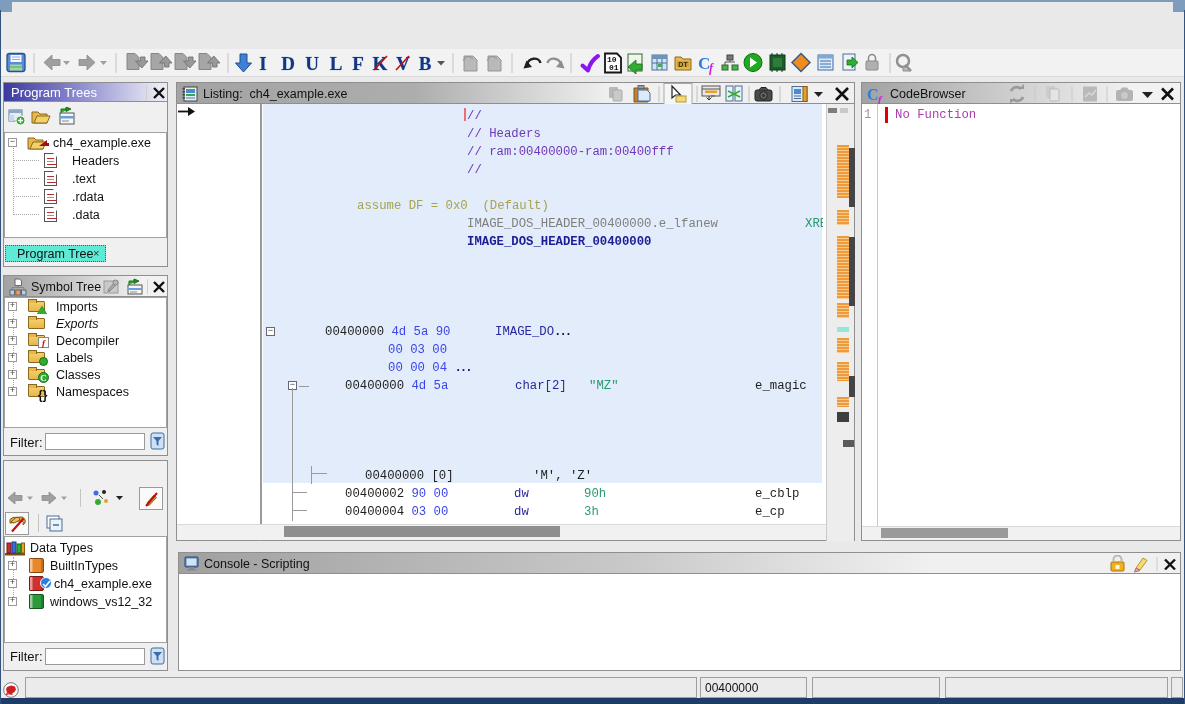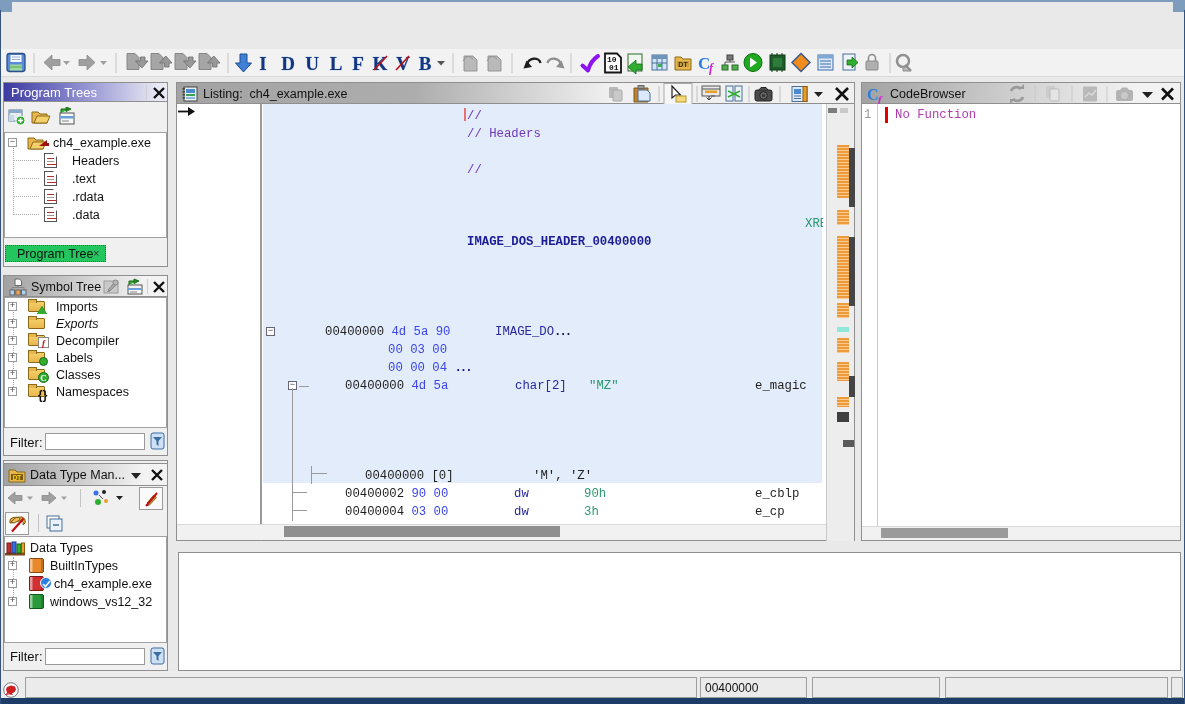--- a/index.html
+++ b/index.html
@@ -226,21 +226,21 @@
     </div>
   <div class="tree-row" style="left:0;top:206px;">
       <span class="abs page-ic" style="left:44px;"></span>
       <span class="abs" style="left:72px;">.data</span>
     </div>
   <div class="abs" style="left:13px;top:148px;width:1px;height:67px;border-left:1px dotted #aaa;"></div>
   <div class="abs" style="left:13px;top:160px;width:26px;height:1px;border-top:1px dotted #aaa;"></div>
   <div class="abs" style="left:13px;top:178px;width:26px;height:1px;border-top:1px dotted #aaa;"></div>
   <div class="abs" style="left:13px;top:196px;width:26px;height:1px;border-top:1px dotted #aaa;"></div>
   <div class="abs" style="left:13px;top:214px;width:26px;height:1px;border-top:1px dotted #aaa;"></div>
-  <div class="abs" style="left:5px;top:245px;width:101px;height:17px;border:1px dotted #555;background:#22c55e;">
+  <div class="abs" style="left:5px;top:245px;width:101px;height:17px;border:1px dotted #555;background:#5eead4;">
     <span class="abs" style="left:11px;top:1px;font-size:12.5px;color:#111;">Program Tree</span>
     <span class="abs" style="left:87px;top:1px;font-size:11px;color:#333;">×</span>
   </div>
 
   <div class="panel" style="left:3px;top:275px;width:165px;height:181px;"></div>
   <div class="hdr" style="left:3px;top:275px;width:165px;height:22px;">
     <svg class="abs" style="left:5px;top:2px;" width="18" height="18" viewBox="0 0 18 18">
       <path d="M6 1 h4.5 l2 2 v4.5 h-6.5 z" fill="#fff" stroke="#666"></path>
       <path d="M9 7.5 v2 M3 12 v-2.5 h12 v2.5" fill="none" stroke="#888"></path>
       <rect x="1" y="12" width="4.5" height="5" fill="#a8d4f0" stroke="#666"></rect>
@@ -304,34 +304,20 @@
   <div class="filterbar" style="left:4px;top:430px;width:163px;">
     <div class="filterlbl">Filter:</div>
     <div class="filterinput" style="left:41px;top:3px;width:100px;height:17px;"></div>
     <svg class="abs" style="left:145px;top:2px;" width="17" height="19" viewBox="0 0 17 19">
       <rect x="2" y="1" width="13" height="16" rx="2" fill="#cfe0f5" stroke="#3a6ea5"></rect>
       <path d="M4 5 h9 l-3.5 4 v5 l-2 -1.5 v-3.5 z" fill="#3a6ea5"></path>
     </svg>
   </div>
 
   <div class="panel" style="left:3px;top:460px;width:165px;height:211px;"></div>
-  <div class="hdr" style="left:3px;top:463px;width:165px;height:23px;">
-    <svg class="abs" style="left:4px;top:3px;" width="18" height="17" viewBox="0 0 18 17">
-      <path d="M1 15 L1 3 L7 3 L9 5 L17 5 L17 15 Z" fill="#e8b64c" stroke="#8a6a1a"></path>
-      <rect x="3" y="7" width="12" height="6" fill="#7a5a10"></rect>
-      <text x="9" y="12.5" font-size="6.5px" font-weight="bold" fill="#ffd700" text-anchor="middle" font-family="Liberation Sans">DT</text>
-    </svg>
-    <div class="hdrtxt" style="left:26px;">Data Type Man...</div>
-    <svg class="abs" style="left:126px;top:8px;" width="12" height="8" viewBox="0 0 12 8">
-        <path d="M1 1 h10 l-5 6 z" fill="#222"></path>
-      </svg>
-    <svg class="abs" style="left:146px;top:4px;" width="14" height="14" viewBox="0 0 14 14">
-        <path d="M2 2 L12 12 M12 2 L2 12" stroke="#111" stroke-width="2.4"></path>
-      </svg>
-  </div>
   <div class="abs" style="left:4px;top:487px;width:163px;height:25px;">
     <svg class="abs" style="left:2px;top:3px;" width="30" height="16" viewBox="0 0 30 16">
       <path d="M16 5.5 L9 5.5 L9 2 L2 8 L9 14 L9 10.5 L16 10.5 Z" fill="#9f9f9f" stroke="#8a8a8a" stroke-width="0.8"></path>
       <path d="M21 6.5 h6 l-3 3.5 z" fill="#9f9f9f"></path>
     </svg>
     <svg class="abs" style="left:36px;top:3px;" width="30" height="16" viewBox="0 0 30 16">
       <path d="M2 5.5 L9 5.5 L9 2 L16 8 L9 14 L9 10.5 L2 10.5 Z" fill="#9f9f9f" stroke="#8a8a8a" stroke-width="0.8"></path>
       <path d="M21 6.5 h6 l-3 3.5 z" fill="#9f9f9f"></path>
     </svg>
     <div class="abs" style="left:76px;top:2px;width:1px;height:18px;background:#c4c4c4;"></div>
@@ -489,21 +475,24 @@
   <div class="abs ovb" style="top:338px;height:15px;"></div>
   <div class="abs ovb" style="top:362px;height:19px;"></div>
   <div class="abs ovd" style="top:376px;height:21px;"></div>
   <div class="abs ovb" style="top:397px;height:10px;"></div>
   <div class="abs" style="left:837px;top:412px;width:12px;height:10px;background:#3f3f3f;"></div>
   <div class="abs" style="left:843px;top:440px;width:11px;height:7px;background:#5a5a5a;"></div>
 
   <div class="abs" style="left:464px;top:108px;width:2px;height:13px;background:#e87070;"></div>
   <div class="row mono" style="left:467px;top:107px;color:#7038b8;">//</div>
   <div class="row mono" style="left:467px;top:125px;color:#7038b8;">// Headers</div>
+  <div class="row mono" style="left:467px;top:143px;color:#7038b8;">// ram:00400000-ram:00400fff</div>
   <div class="row mono" style="left:467px;top:161px;color:#7038b8;">//</div>
+  <div class="row mono" style="left:357px;top:197px;color:#a8a34c;">assume DF = 0x0  (Default)</div>
+  <div class="row mono" style="left:467px;top:215px;color:#7f7f7f;">IMAGE_DOS_HEADER_00400000.e_lfanew</div>
   <div class="abs mono" style="left:805px;top:215px;width:18px;height:18px;line-height:18px;overflow:hidden;color:#2a9970;">XREF[2</div>
   <div class="row mono" style="left:467px;top:233px;color:#1c1c96;font-weight:bold;">IMAGE_DOS_HEADER_00400000</div>
   <span class="pm" style="left:266px;top:327px;border-color:#667;">−</span>
   <div class="row mono" style="left:325px;top:323px;color:#1f1f1f;">00400000 <span style="color:#3c46e8;">4d 5a 90</span></div>
   <div class="row mono" style="left:495px;top:323px;color:#28289e;">IMAGE_DO<span style="letter-spacing:-2px;font-weight:bold;color:#10104a;">...</span></div>
   <div class="row mono" style="left:388px;top:341px;color:#3c46e8;">00 03 00</div>
   <div class="row mono" style="left:388px;top:359px;color:#3c46e8;">00 00 04 <span style="color:#10108c;font-weight:bold;letter-spacing:-2px;">...</span></div>
   <span class="pm" style="left:288px;top:381px;border-color:#667;">−</span>
   <div class="abs" style="left:299px;top:386px;width:10px;height:1px;background:#9a9a9a;"></div>
   <div class="row mono" style="left:345px;top:377px;color:#1f1f1f;">00400000 <span style="color:#3c46e8;">4d 5a</span></div>
@@ -564,20 +553,38 @@
   </div>
   <div class="abs" style="left:862px;top:104px;width:318px;height:422px;background:#fff;"></div>
   <div class="abs mono" style="left:864px;top:108px;color:#9a9a9a;">1</div>
   <div class="abs" style="left:877px;top:104px;width:1px;height:422px;background:#c9c9c9;"></div>
   <div class="abs" style="left:885px;top:107px;width:3px;height:16px;background:#e00000;"></div>
   <div class="abs mono" style="left:895px;top:108px;color:#b03ab0;">No Function</div>
   <div class="abs" style="left:862px;top:526px;width:318px;height:14px;background:#f1f1f1;border-top:1px solid #d9d9d9;"></div>
   <div class="abs" style="left:881px;top:528px;width:127px;height:10px;background:#9a9a9a;"></div>
 
   <div class="panel" style="left:178px;top:552px;width:1003px;height:119px;background:#fff;"></div>
+  <div class="hdr" style="left:178px;top:552px;width:1003px;height:22px;background:linear-gradient(to right,#a0a0a0,#c9c9c9 45%,#f0f0f0 75%);">
+    <svg class="abs" style="left:5px;top:3px;" width="16" height="16" viewBox="0 0 16 16">
+      <rect x="1" y="1" width="13" height="10" rx="1" fill="#5a8ac8" stroke="#2a4a6a"></rect>
+      <rect x="2.5" y="2.5" width="10" height="7" fill="#cfe4f7"></rect>
+      <rect x="5" y="11" width="5" height="2" fill="#888"></rect>
+      <rect x="3" y="13" width="9" height="1.5" fill="#888"></rect>
+    </svg>
+    <div class="abs" style="left:25px;top:4px;font-size:12.5px;color:#111;">Console - Scripting</div>
+    <svg class="abs" style="left:930px;top:2px;" width="73" height="18" viewBox="0 0 73 18">
+      <rect x="2" y="7" width="13" height="9" rx="1" fill="#f2b01e" stroke="#a87608"></rect>
+      <path d="M4.5 7 v-2.5 a4 4 0 0 1 8 0 v2.5" fill="none" stroke="#b8b8b8" stroke-width="2"></path>
+      <rect x="6.5" y="10" width="4" height="4" fill="#fff8e0"></rect>
+      <path d="M27 13 L34 3 l4 2.5 L31 15 Z" fill="#f5d97a" stroke="#b09a30"></path>
+      <path d="M27 13 l4 2.5 l-5.5 1.5 z" fill="#f0a8b8" stroke="#b06a7a"></path>
+      <line x1="48" y1="2" x2="48" y2="16" stroke="#c9c9c9"></line>
+      <path d="M56 4.5 L66 14.5 M66 4.5 L56 14.5" stroke="#111" stroke-width="2.4" fill="none"></path>
+    </svg>
+  </div>
 
   <div id="statusbar" class="abs" style="left:0;top:671px;width:1185px;height:27px;background:#ececec;">
     <svg class="abs" style="left:3px;top:11px;" width="16" height="16" viewBox="0 0 16 16">
       <circle cx="8" cy="8" r="7.3" fill="#fdfdfd" stroke="#777"></circle>
       <path d="M4 5 L8 3.5 L12 4.5 L13 7.5 L11.5 10 L9 11.5 L10 13 L6.5 12.5 L4 10.5 L3 7.5 Z" fill="#cc1f1f"></path>
       <path d="M4 10.5 L2.5 13 L6 12.5 Z" fill="#cc1f1f"></path>
     </svg>
     <div class="sfield" style="left:25px;width:672px;"></div>
     <div class="sfield" style="left:700px;width:107px;">
         <span style="position:absolute;left:4px;top:3px;font-size:12px;color:#111;">00400000</span>

